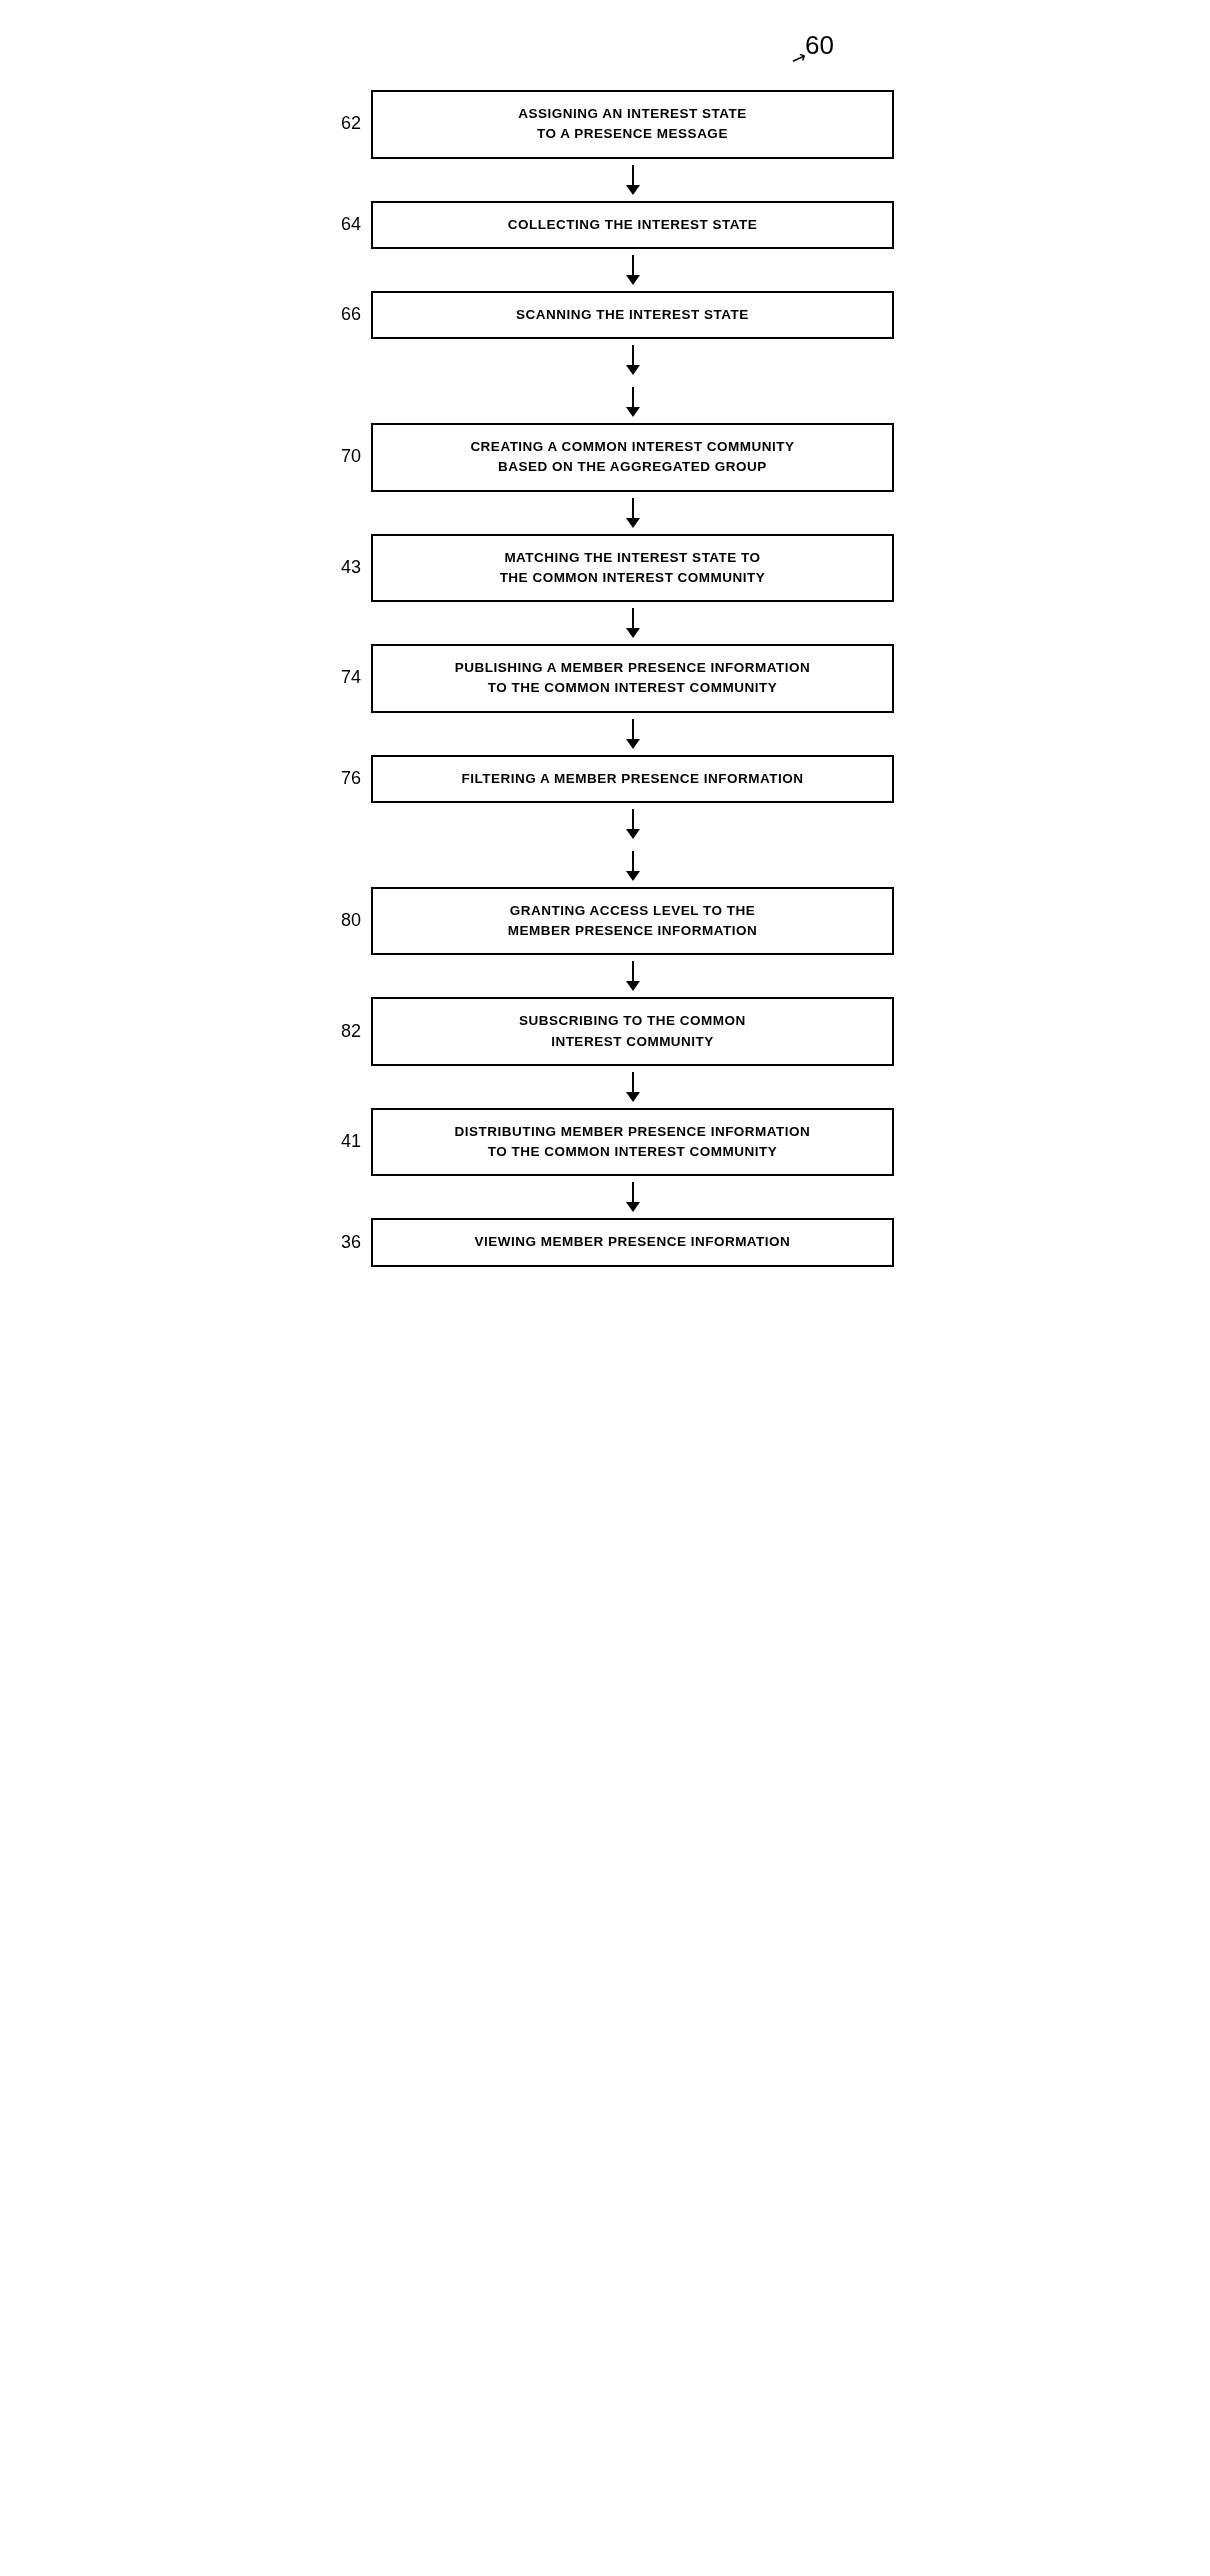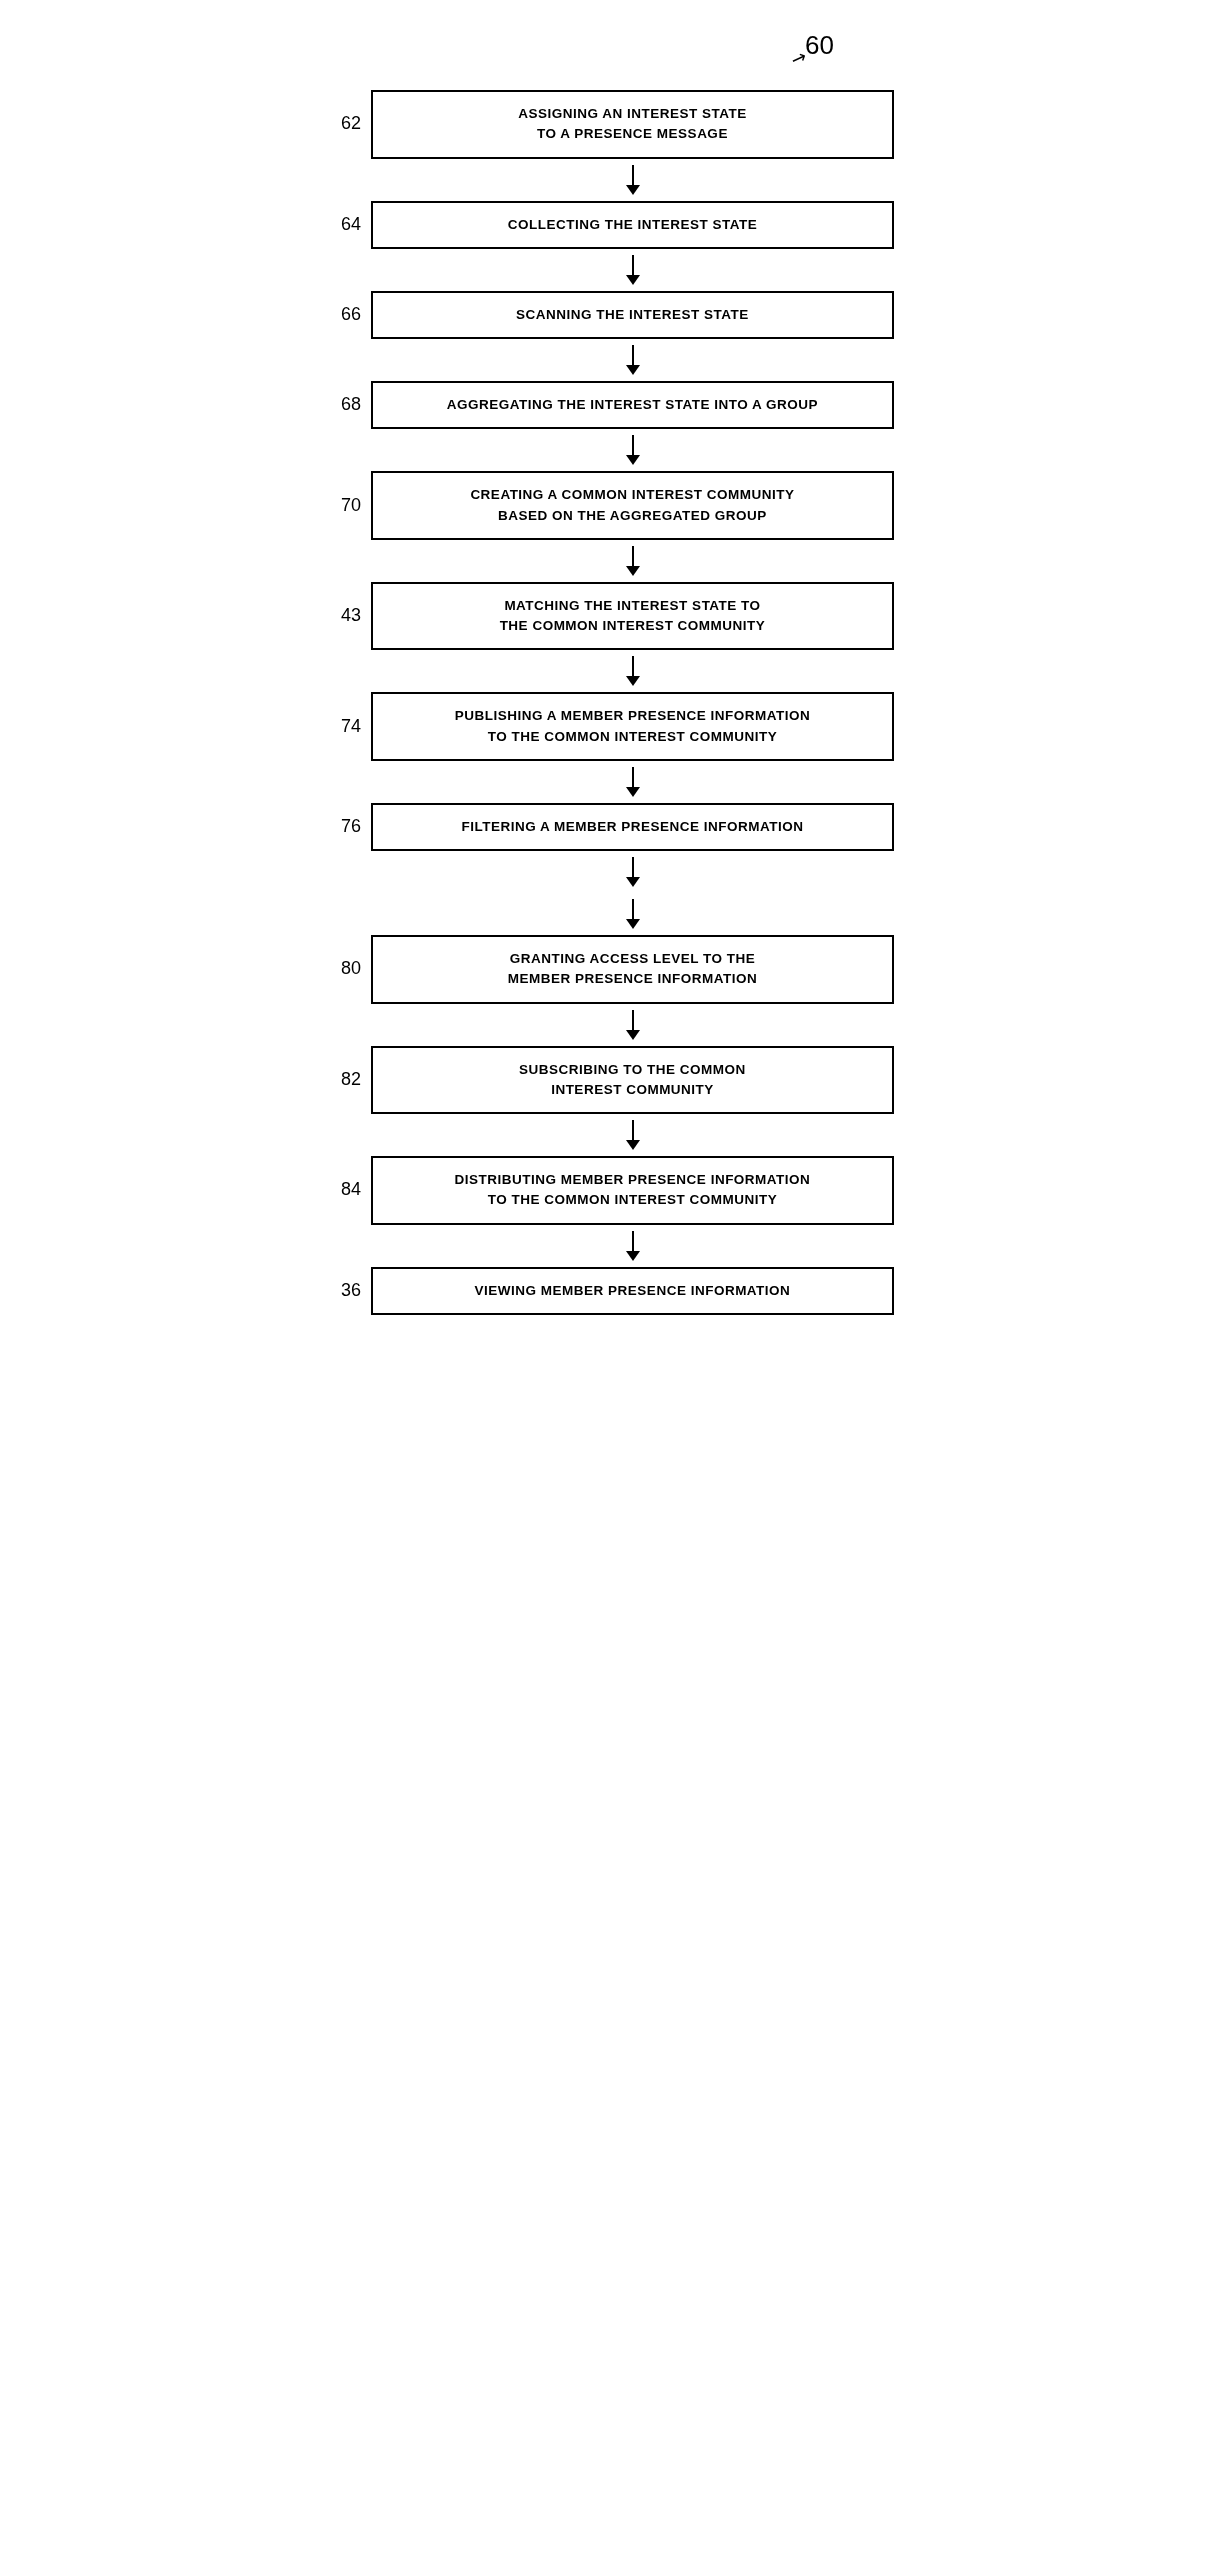--- a/index.html
+++ b/index.html
@@ -155,24 +155,20 @@
       </div>
       <div class="arrow-container">
         <div class="arrow-spacer"></div>
         <div class="arrow-col">
           <div class="arrow-down">
             <div class="arrow-line"></div>
             <div class="arrow-head"></div>
           </div>
         </div>
       </div>
-      <div class="step-row">
-        <div class="step-label">68</div>
-        <div class="step-box">AGGREGATING THE INTEREST STATE INTO A GROUP</div>
-      </div>
       <div class="arrow-container">
         <div class="arrow-spacer"></div>
         <div class="arrow-col">
           <div class="arrow-down">
             <div class="arrow-line"></div>
             <div class="arrow-head"></div>
           </div>
         </div>
       </div>
       <div class="step-row">
@@ -256,21 +252,21 @@
       <div class="arrow-container">
         <div class="arrow-spacer"></div>
         <div class="arrow-col">
           <div class="arrow-down">
             <div class="arrow-line"></div>
             <div class="arrow-head"></div>
           </div>
         </div>
       </div>
       <div class="step-row">
-        <div class="step-label">84</div>
+        <div class="step-label">41</div>
         <div class="step-box">DISTRIBUTING MEMBER PRESENCE INFORMATION<br>TO THE COMMON INTEREST COMMUNITY</div>
       </div>
       <div class="arrow-container">
         <div class="arrow-spacer"></div>
         <div class="arrow-col">
           <div class="arrow-down">
             <div class="arrow-line"></div>
             <div class="arrow-head"></div>
           </div>
         </div>

